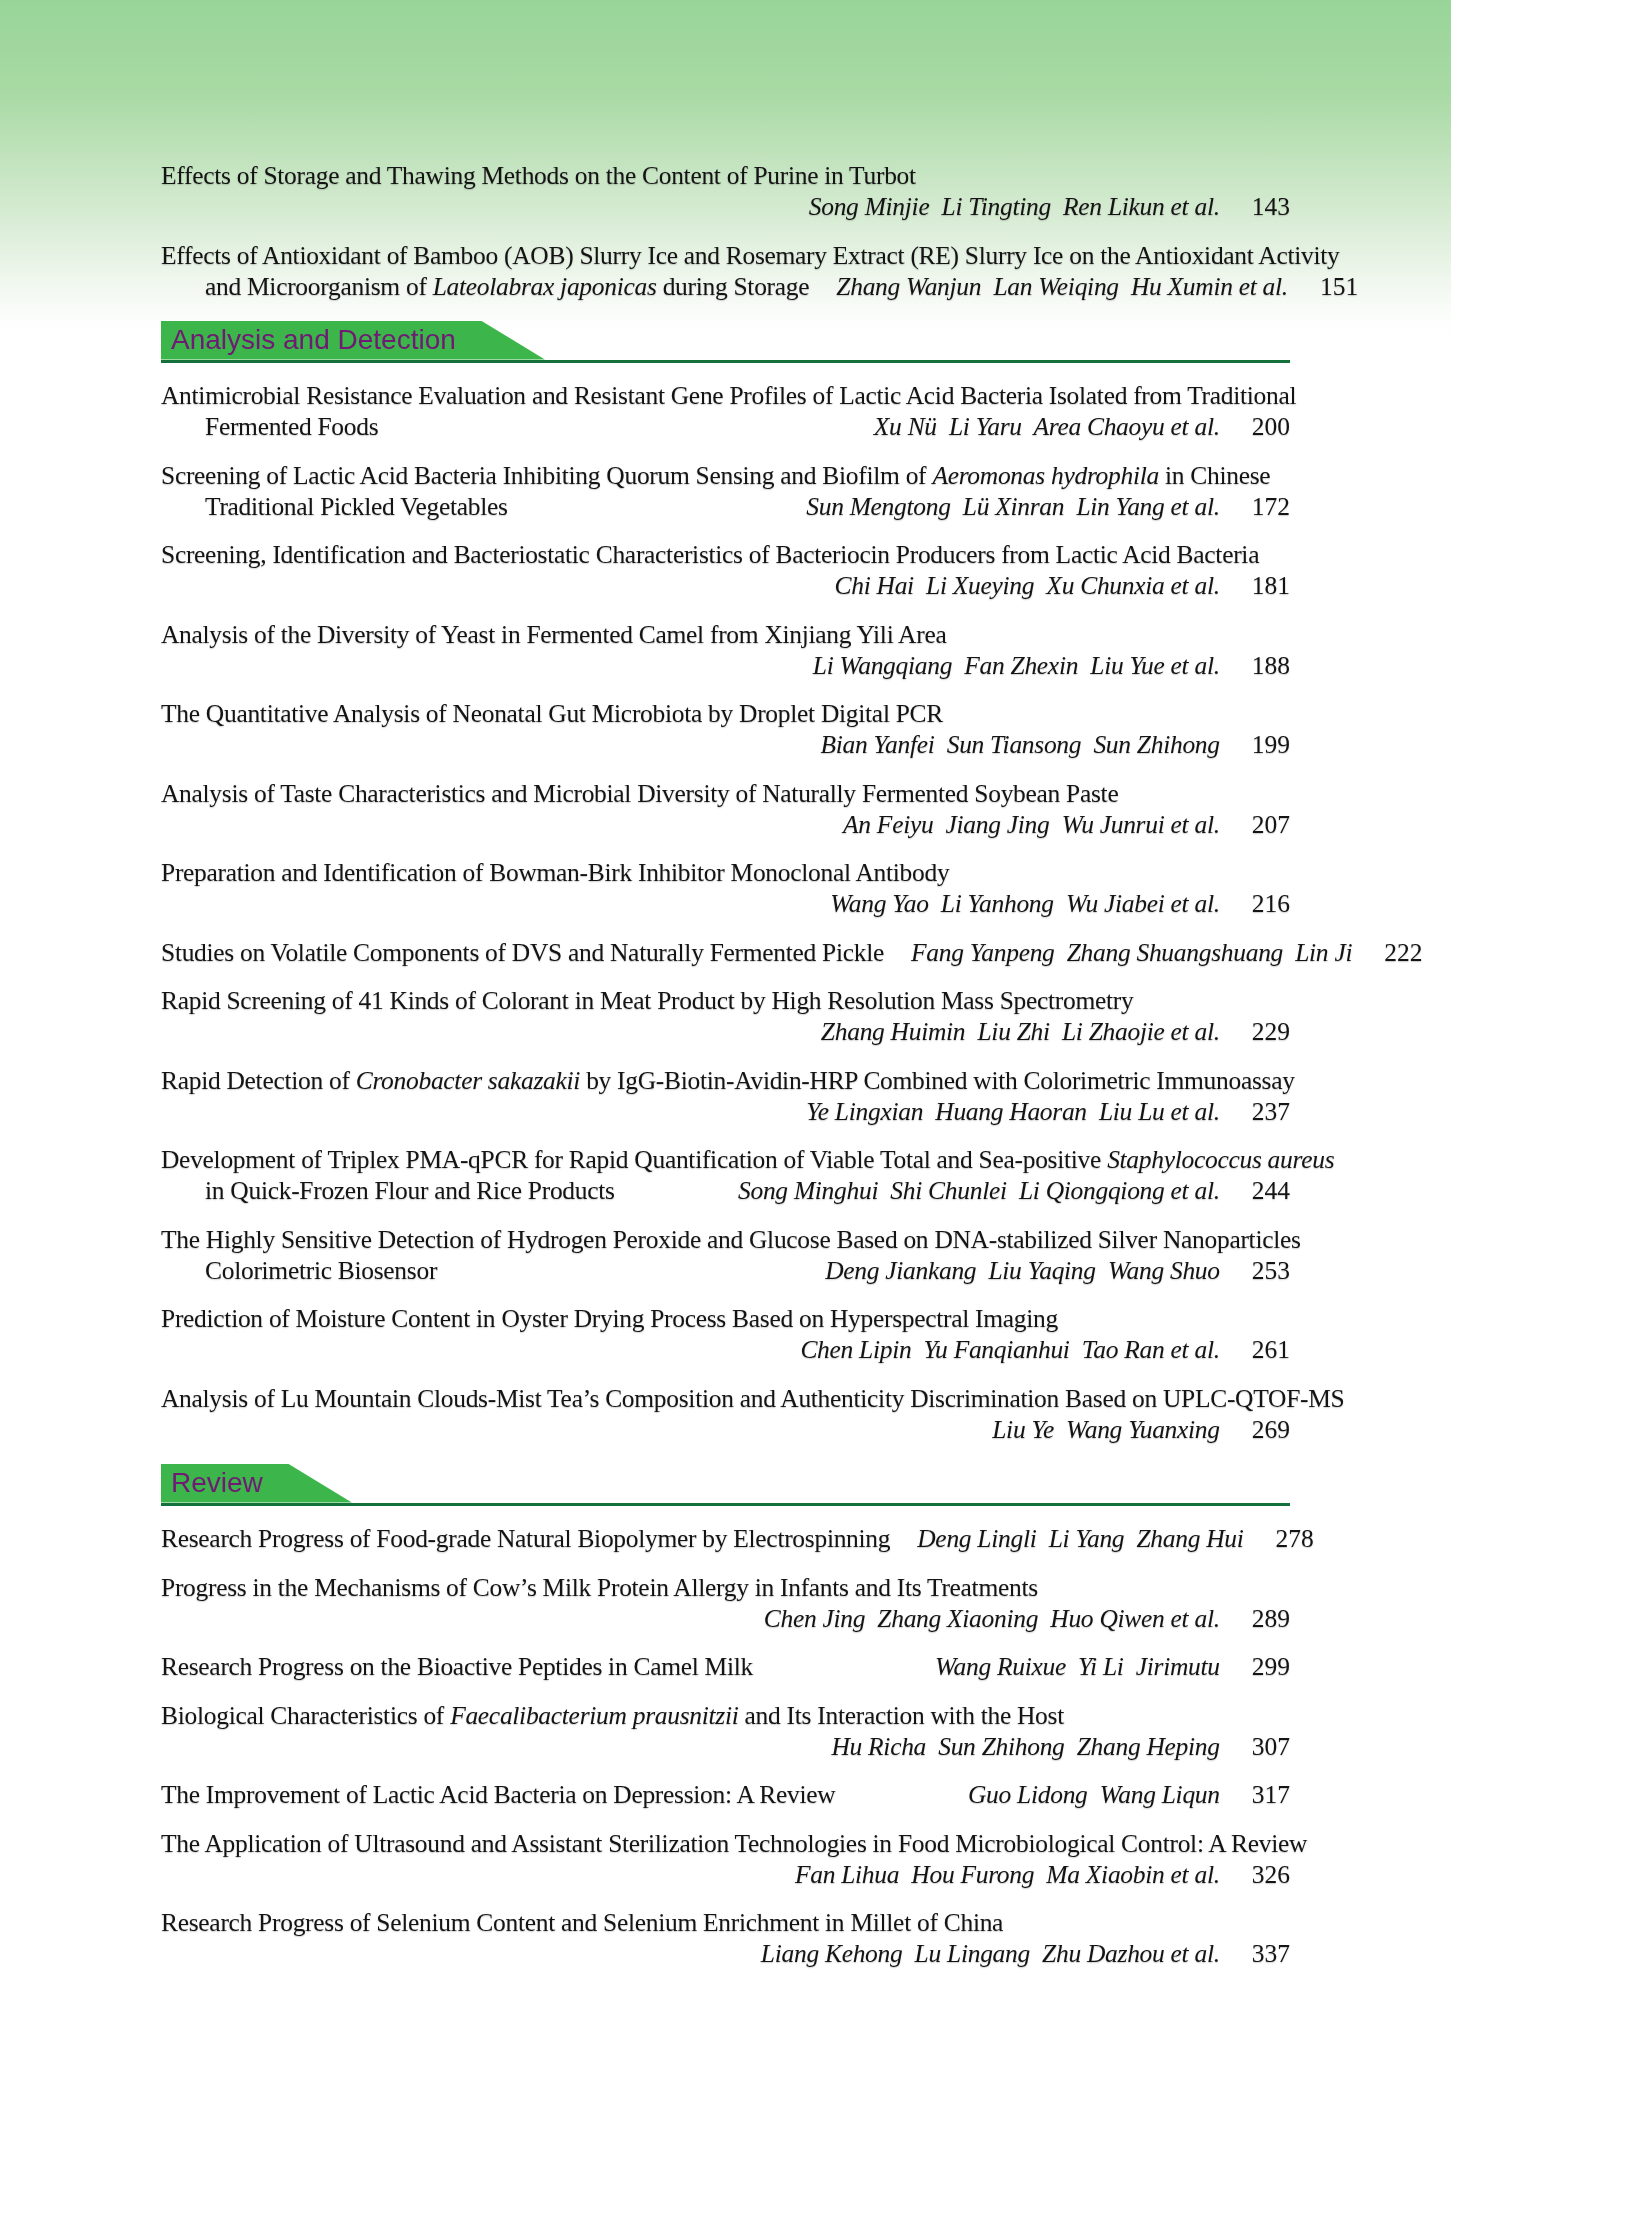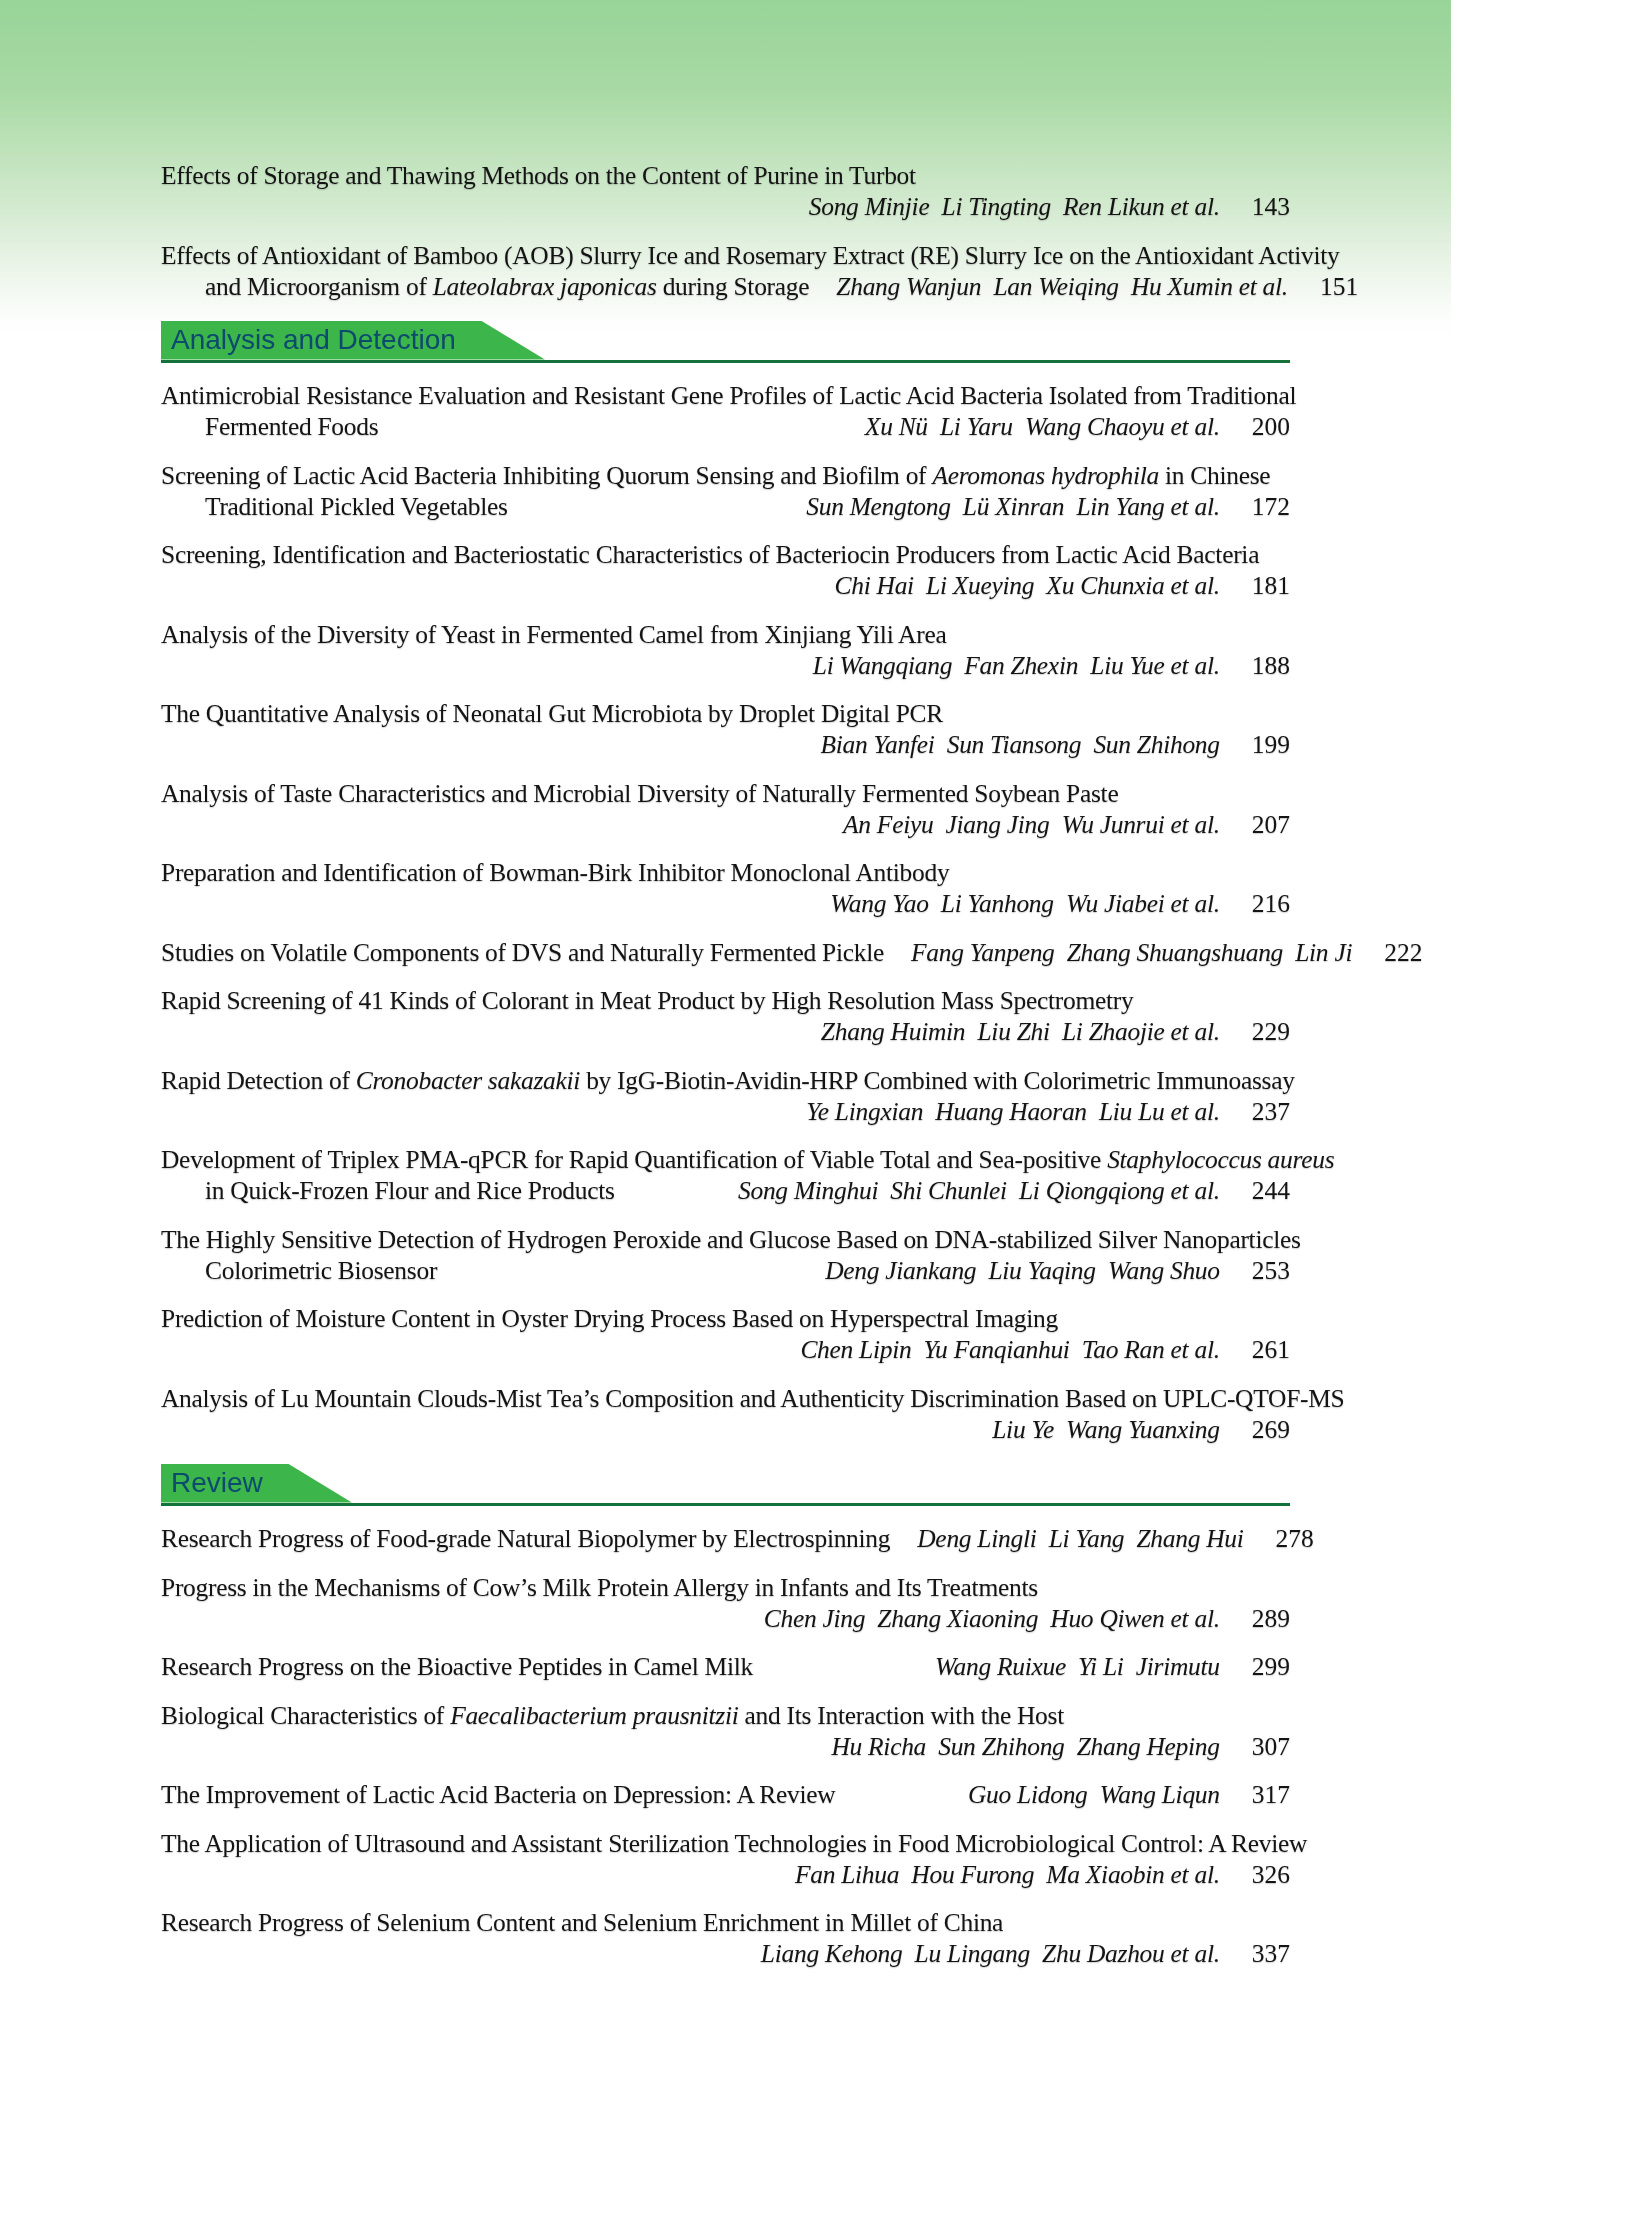--- a/index.html
+++ b/index.html
@@ -46,21 +46,21 @@
   .banner-row{
     border-bottom:3.4px solid #14713c;
     margin-top:19px;
     margin-bottom:17.5px;
     text-shadow:none;
   }
   .banner{
     display:inline-block;
     vertical-align:bottom;
     background:#3cb54a;
-    color:#0c4a6e;
+    color:#701a75;
     font-family:"Liberation Sans", sans-serif;
     font-size:28px;
     height:39px;
     line-height:38px;
     padding:0 89px 0 10px;
     clip-path:polygon(0 0, calc(100% - 64px) 0, 100% 100%, 0 100%);
   }
 </style>
 </head>
 <body>
@@ -85,21 +85,21 @@
             <span class="right"><span class="authors">Zhang Wanjun  Lan Weiqing  Hu Xumin et al.</span><span class="pagenum">151</span></span>
           </div>
         </div>
         <div class="banner-row"><div class="banner"><span>Analysis and Detection</span></div></div>
         <div class="entry">
           <div class="row">
             <span class="title-line"><span>Antimicrobial Resistance Evaluation and Resistant Gene Profiles of Lactic Acid Bacteria Isolated from Traditional</span></span>
           </div>
           <div class="row">
             <span class="title-line indent"><span>Fermented Foods</span></span>
-            <span class="right"><span class="authors">Xu Nü  Li Yaru  Wang Chaoyu et al.</span><span class="pagenum">200</span></span>
+            <span class="right"><span class="authors">Xu Nü  Li Yaru  Area Chaoyu et al.</span><span class="pagenum">200</span></span>
           </div>
         </div>
         <div class="entry">
           <div class="row">
             <span class="title-line"><span>Screening of Lactic Acid Bacteria Inhibiting Quorum Sensing and Biofilm of </span><span class="it">Aeromonas hydrophila</span><span> in Chinese</span></span>
           </div>
           <div class="row">
             <span class="title-line indent"><span>Traditional Pickled Vegetables</span></span>
             <span class="right"><span class="authors">Sun Mengtong  Lü Xinran  Lin Yang et al.</span><span class="pagenum">172</span></span>
           </div>

